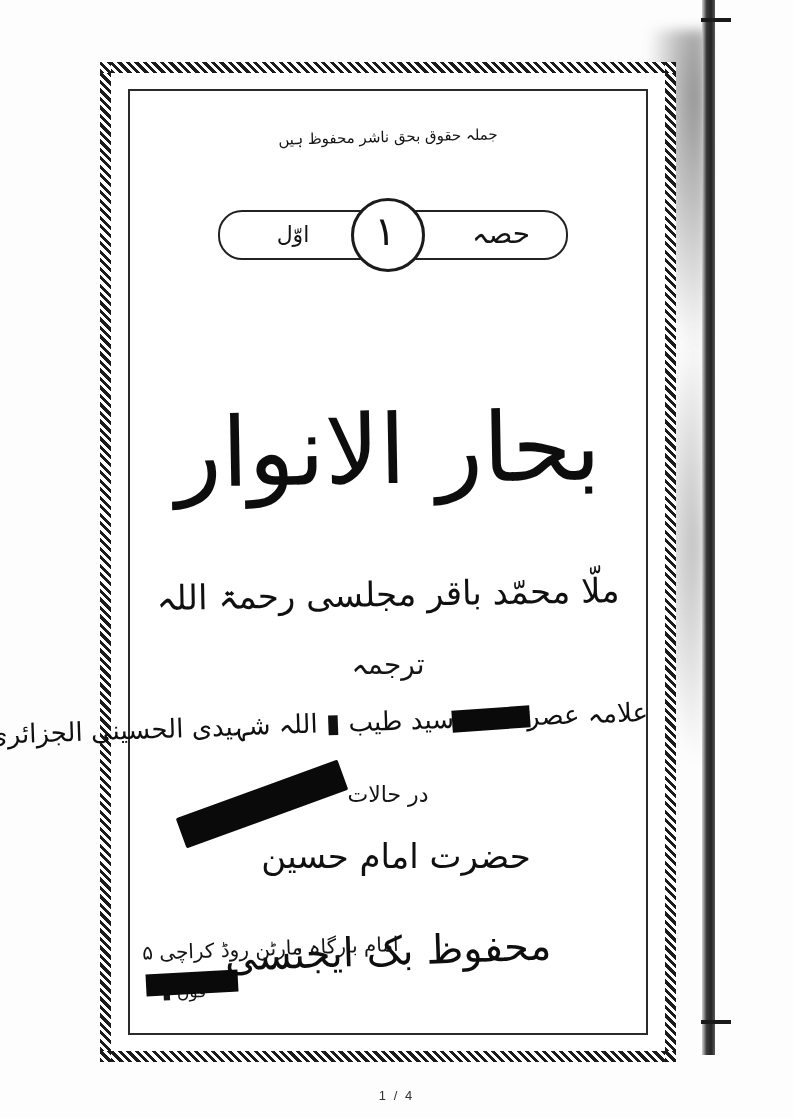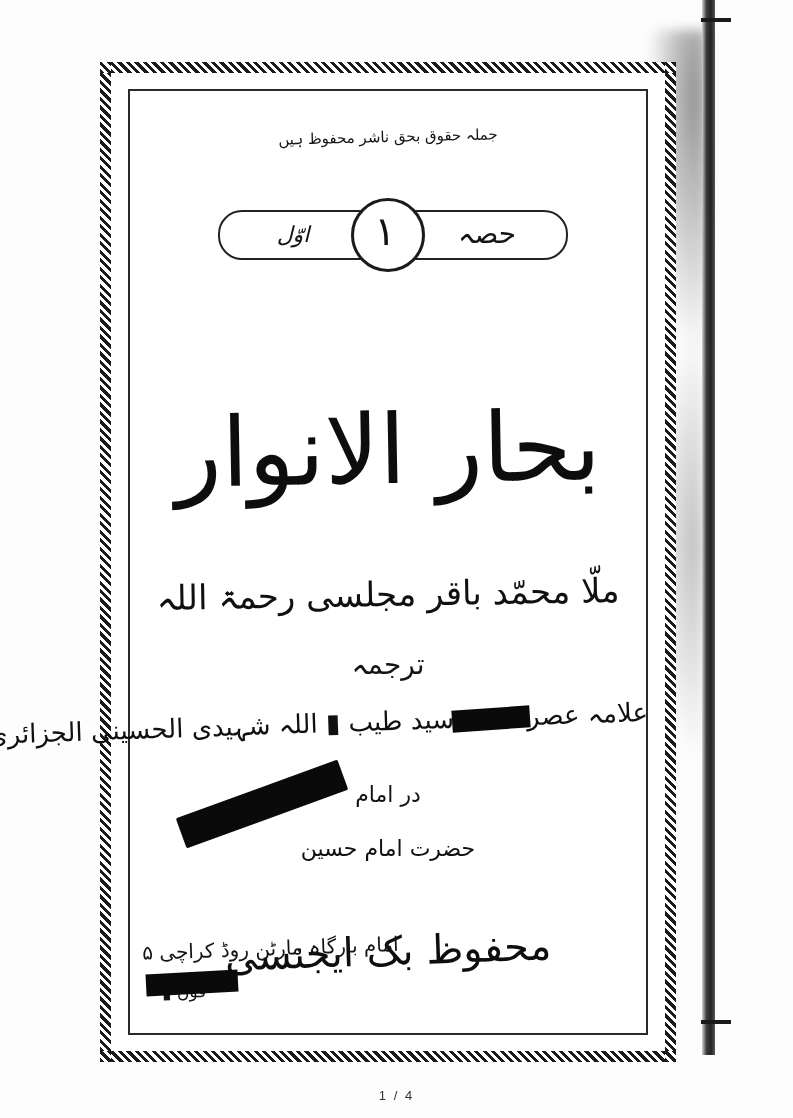--- a/index.html
+++ b/index.html
@@ -155,42 +155,41 @@
     width: 68px;
     height: 68px;
     line-height: 66px;
     text-align: center;
     font-size: 40px;
     color: #121212;
     font-family: "DejaVu Serif", serif;
   }
   #volume-label-hissa {
     position: absolute;
-    left: 206px;
+    left: 220px;
     top: 14px;
     width: 126px;
     height: 44px;
     line-height: 44px;
     text-align: center;
     direction: rtl;
     font-size: 28px;
     color: #141414;
   }
   #volume-label-awwal {
     position: absolute;
     left: 16px;
     top: 18px;
     width: 118px;
     height: 38px;
     line-height: 38px;
     text-align: center;
     direction: rtl;
     font-size: 22px;
     color: #141414;
-    font-style: italic;
   }
 
   
   #main-title {
     top: 400px;
     font-size: 96px;
     line-height: 1.05;
     font-family: "DejaVu Sans", sans-serif;
     color: #0d0d0d;
     transform: rotate(-1deg);
@@ -217,22 +216,23 @@
   }
 
   #dar-halaat-label {
     top: 782px;
     font-size: 22px;
     color: #141414;
   }
 
   #subject-line {
     top: 836px;
-    font-size: 22px;
+    font-size: 34px;
     color: #101010;
+    margin-left: 8px;
   }
 
   #publisher-line {
     top: 928px;
     font-size: 40px;
     color: #0e0e0e;
     transform: rotate(-2deg);
   }
 
   #address-line {
@@ -335,21 +335,21 @@
   </div>
 
   <div class="urdu" id="main-title">بحار الانوار</div>
 
   <div class="urdu" id="author-line">ملّا محمّد باقر مجلسی رحمۃ اللہ</div>
 
   <div class="urdu" id="tarjuma-label">ترجمہ</div>
 
   <div class="urdu" id="translator-line">علامہ عصر مفتی سید طیب ▮ اللہ شہیدی الحسینی الجزائری مدظلہ</div>
 
-  <div class="urdu" id="dar-halaat-label">در امام</div>
+  <div class="urdu" id="dar-halaat-label">در حالات</div>
 
   <div class="urdu" id="subject-line">حضرت امام حسین</div>
 
   <div class="urdu" id="publisher-line">محفوظ بک ایجنسی</div>
   <div class="urdu" id="address-line">امام بارگاہ مارٹن روڈ کراچی ۵</div>
   <div class="urdu" id="phone-line">فون ▮</div>
 
   <div class="redaction" id="redaction-1"></div>
   <div class="redaction" id="redaction-2"></div>
   <div class="redaction" id="redaction-3"></div>

